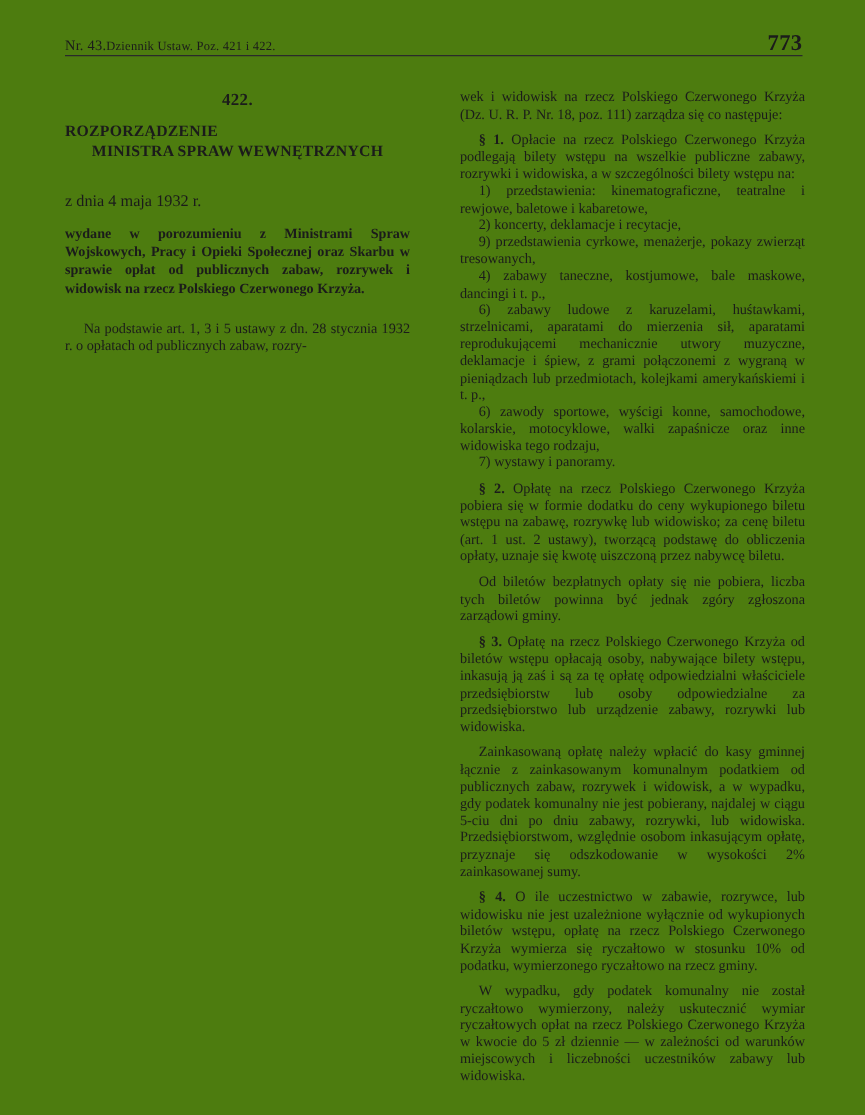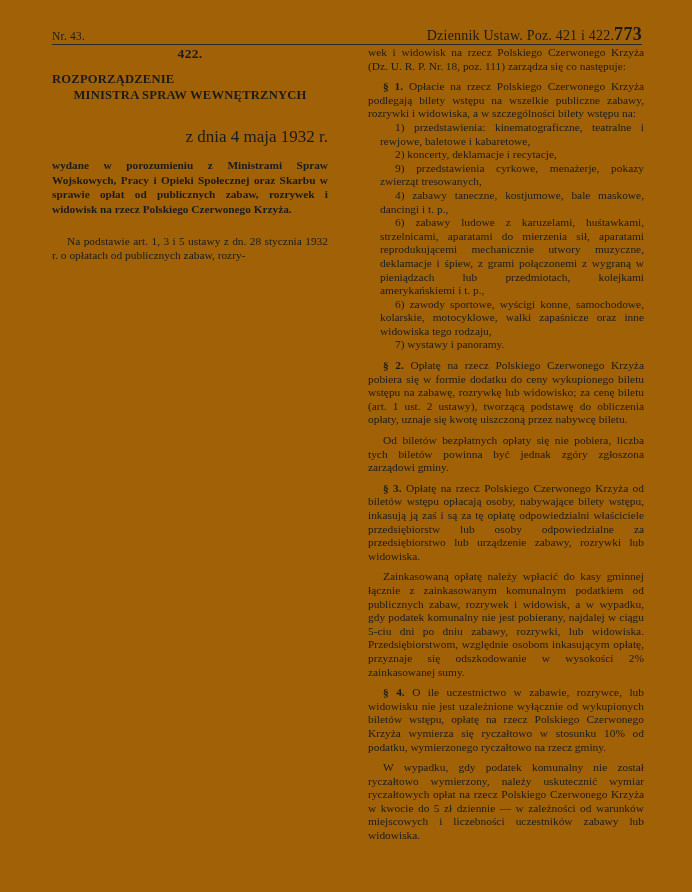--- a/index.html
+++ b/index.html
@@ -13,60 +13,60 @@
     font-family: "Liberation Serif", serif;
     color: #1b1b1b;
     position: relative;
     overflow: hidden;
   }
   .page {
     position: absolute;
     left: 0; top: 0;
     width: 692px;
     height: 892px;
-    background: #a16207;
+    background: #4d7c0f;
   }
   .header {
     position: absolute;
     left: 52px;
     top: 24px;
     width: 590px;
     height: 20px;
     display: flex;
     align-items: baseline;
     justify-content: space-between;
     font-size: 11.5px;
   }
   .header .hdr-left {
     font-size: 11.5px;
     letter-spacing: .2px;
   }
   .header .hdr-center {
-    font-size: 14px;
+    font-size: 10px;
     letter-spacing: .2px;
     flex: 1;
-    text-align: right;
+    text-align: left;
   }
   .header .hdr-right {
     font-size: 18px;
     font-weight: bold;
     letter-spacing: .3px;
   }
   .rule {
     position: absolute;
     left: 52px;
     top: 44px;
     width: 590px;
     height: 1px;
     background: #2a2a2a;
   }
   .columns {
     position: absolute;
     left: 52px;
-    top: 46px;
+    top: 72px;
     width: 592px;
     height: 820px;
   }
   .col {
     position: absolute;
     top: 0;
     width: 276px;
   }
   .col-left { left: 0; }
   .col-right { left: 316px; }
@@ -97,33 +97,33 @@
   }
   .title-2 {
     text-align: center;
     font-weight: bold;
     font-size: 12.6px;
     line-height: 16px;
     letter-spacing: .2px;
     margin-bottom: 24px;
   }
   .date-line {
-    text-align: right;
-    font-size: 17px;
+    text-align: left;
+    font-size: 13px;
     margin: 8px 0 11px 0;
   }
   .subtitle {
     font-weight: bold;
     font-size: 11.3px;
     line-height: 14.6px;
     text-align: justify;
     margin-bottom: 19px;
   }
   .sec-mark { font-weight: bold; }
-  .item { text-indent: 15px; margin-left: 12px; }
+  .item { text-indent: 15px; }
   .body-block { margin-top: 7px; }
 </style>
 </head>
 <body>
 
 <div class="page">
 
   <div class="header">
     <span class="hdr-left">Nr. 43.</span>
     <span class="hdr-center">Dziennik Ustaw. Poz. 421 i 422.</span>

